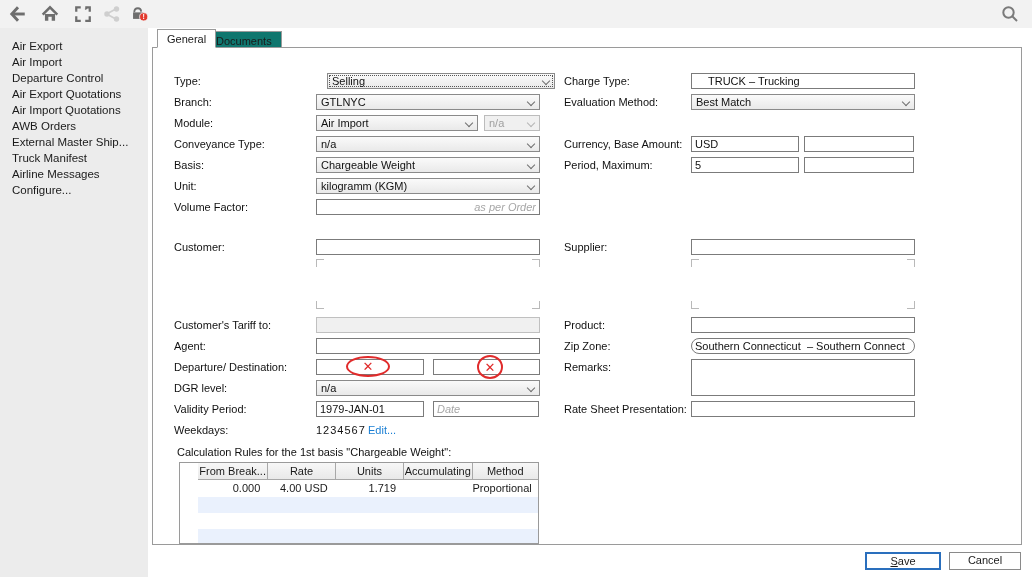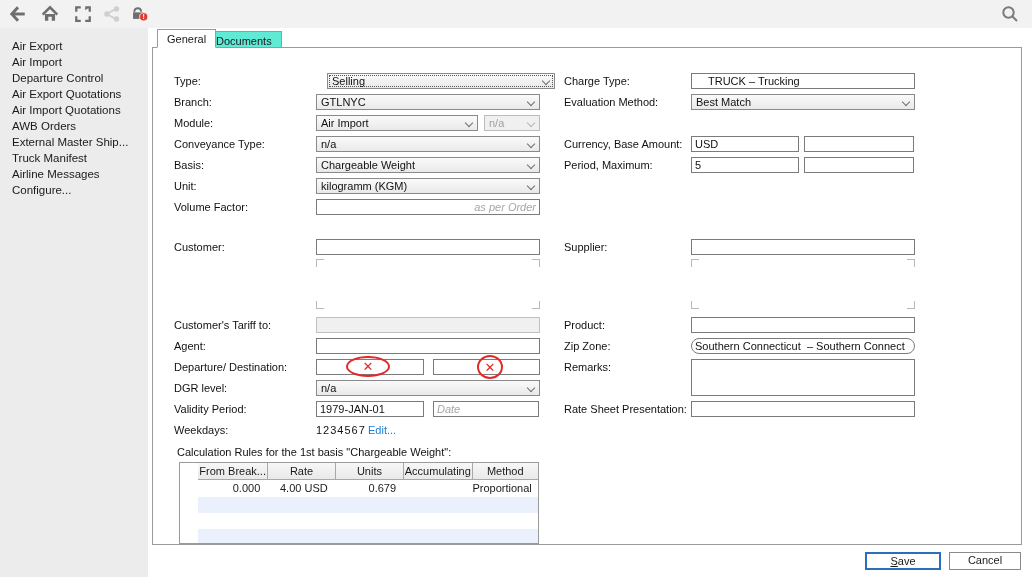--- a/index.html
+++ b/index.html
@@ -11,21 +11,21 @@
   .tbicon { position:absolute; top:5px; width:18px; height:18px; cursor:pointer; }
   .tbicon svg { width:18px; height:18px; }
 
   
   .sidebar { position:absolute; left:0; top:28px; width:148px; height:549px; background:#ececec; padding-top:10px; }
   .side-item { padding:2px 4px 2px 12px; font-size:11.5px; line-height:12px; cursor:pointer; white-space:nowrap; }
 
   
   .tab { position:absolute; font-size:11px; padding:3px 9px 2px 9px; border:1px solid #9a9a9a; cursor:pointer; }
   .tab.active { top:29px; height:19px; background:#ffffff; border-bottom:1px solid #ffffff; z-index:3; }
-  .tab.inactive { top:31px; height:17px; background:#5eead4; z-index:1; }
+  .tab.inactive { top:31px; height:17px; background:#0f766e; z-index:1; }
 
   
   .panel { position:absolute; left:152px; top:47px; width:870px; height:498px;
            border:1px solid #9a9a9a; background:#ffffff; z-index:2; }
 
   .lbl { position:absolute; font-size:11px; color:#111; white-space:nowrap; line-height:13px; }
 
   .txt { position:absolute; height:16px; border:1px solid #7b7b7b; background:#ffffff;
          font-family:"Liberation Sans","DejaVu Sans",sans-serif; font-size:11px; padding:1px 3px; color:#111; }
   .txt:disabled, .txt.disabled { background:#f0f0f0; border-color:#c0c0c0; color:#777; }
@@ -232,21 +232,21 @@
     <div class="hrow">
       <div class="hcell" style="width:74px">From Break...</div>
       <div class="hcell" style="width:71px">Rate</div>
       <div class="hcell" style="width:72px">Units</div>
       <div class="hcell" style="width:72px">Accumulating</div>
       <div class="hcell" style="width:69px">Method</div>
     </div>
     <div class="drow">
       <div class="dcell" style="width:74px">0.000</div>
       <div class="dcell" style="width:71px">4.00 USD</div>
-      <div class="dcell" style="width:72px">0.679</div>
+      <div class="dcell" style="width:72px">1.719</div>
       <div class="dcell" style="width:72px"></div>
       <div class="dcell" style="width:69px">Proportional</div>
     </div>
     <div class="stripe" style="height:16px;background:#eaf1fd"></div>
     <div class="stripe" style="height:16px;background:#ffffff"></div>
     <div class="stripe" style="height:14px;background:#eaf1fd"></div>
   </div>
 
   <span class="lbl" style="left:411px;top:27px">Charge Type:</span>
   <input class="txt" style="left: 538px; top: 25px; width: 224px; padding-left: 16px;" value="TRUCK – Trucking">

